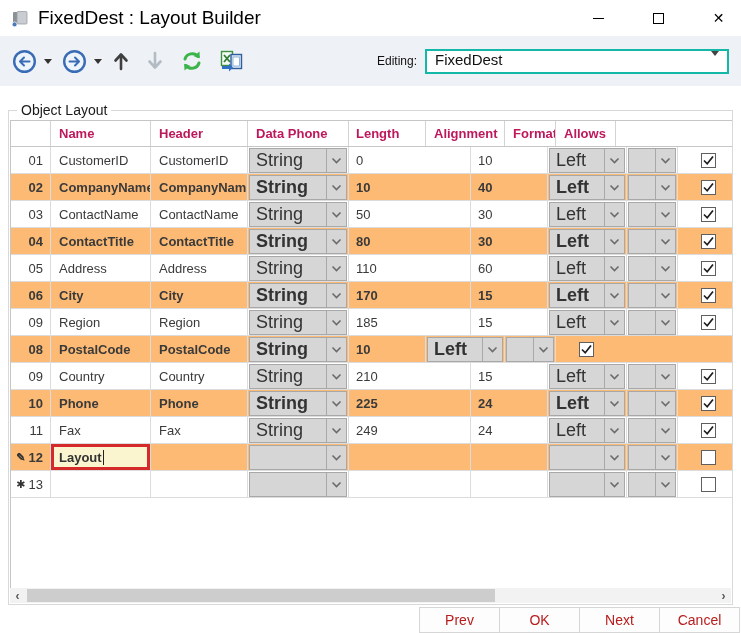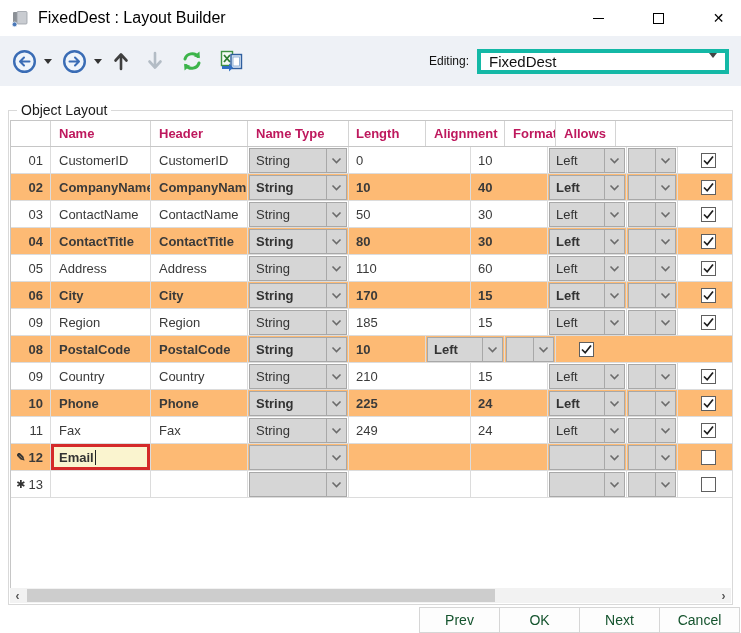--- a/index.html
+++ b/index.html
@@ -3,37 +3,37 @@
 <meta charset="utf-8">
 <style>
   * { margin:0; padding:0; box-sizing:border-box; }
   html,body { background:#fff; }
   body { font-family:"Liberation Sans", sans-serif; color:#222; }
   .window { position:relative; width:741px; height:633px; background:#fff; overflow:hidden; }
 
   
   .titlebar { position:absolute; left:0; top:0; width:741px; height:36px; background:#fff; display:flex; align-items:center; }
   .app-icon { width:20px; height:20px; margin-left:10px; flex:0 0 auto; }
-  .title-text { margin-left:8px; font-size:16px; color:#000; }
+  .title-text { margin-left:8px; font-size:19px; color:#000; }
   .win-controls { position:absolute; right:0; top:0; height:36px; display:flex; align-items:center; }
   .win-btn { width:45px; height:36px; display:flex; align-items:center; justify-content:center; cursor:default; }
   .glyph-min { width:11px; height:1px; background:#000; }
   .glyph-max { width:11px; height:11px; border:1px solid #000; background:#fff; }
   .glyph-close { font-size:14px; color:#000; line-height:1; }
   .win-controls .spacer { width:15px; }
 
   
   .toolbar { position:absolute; left:0; top:36px; width:741px; height:50px; background:#eef1f6; display:flex; align-items:center; }
   .tb-left { display:flex; align-items:center; padding-left:12px; }
   .tb-btn { display:flex; align-items:center; justify-content:center; }
   .caret-down { width:0; height:0; border-left:4px solid transparent; border-right:4px solid transparent; border-top:5px solid #333; margin:0 10px 0 7px; }
   .arrow-up, .arrow-down, .refresh-btn, .excel-btn { margin-right:16px; }
   .tb-right { position:absolute; right:12px; top:0; height:50px; display:flex; align-items:center; }
   .editing-label { font-size:12px; color:#111; margin-right:8px; }
-  .editing-combo { width:252px; height:25px; background:#fff; border:4px solid #14b8a6; display:flex; padding:0 8px; }
+  .editing-combo { width:304px; height:25px; background:#fff; border:2px solid #14b8a6; display:flex; padding:0 8px; }
   .editing-combo .combo-value { flex:1; font-size:15px; color:#111; }
   .editing-combo .caret-down { margin:0; border-top-color:#444; }
 
   
   .groupbox { position:absolute; left:8px; top:110px; width:725px; height:495px; border:1px solid #d9d9d9; background:#fff; }
   .groupbox-label { position:absolute; left:8px; top:-9px; background:#fff; padding:0 4px; font-size:14px; color:#1a1a1a; }
 
   
   .grid { position:absolute; left:1px; top:9px; width:722px; height:470px; overflow:hidden; border-left:1px solid #c6c6c6; border-top:1px solid #c6c6c6; background:#fff; }
   .gridrow { display:flex; width:728px; }
@@ -51,37 +51,37 @@
   .c5 { width:77px; padding-left:7px; }
   .c6 { width:79px; padding-left:0; }
   .gridrow.header .c6 { padding-left:8px; }
   .c7 { width:51px; padding-left:0; }
   .gridrow.header .c7 { padding-left:8px; }
   .c8 { width:60px; justify-content:center; padding-left:0; border-right:none; }
   .gridrow.header .c8 { justify-content:flex-start; padding-left:8px; }
   .row-marker { font-size:11px; color:#333; margin-right:3px; line-height:1; }
 
   .combo { flex:1; height:25px; margin:1px 1px; background:#d6d6d6; border:1px solid #a8a8a8; display:flex; align-items:center; }
-  .combo-text { flex:1; padding-left:6px; font-size:13px; color:#333; overflow:hidden; }
+  .combo-text { flex:1; padding-left:6px; font-size:18px; color:#333; overflow:hidden; }
   .combo-caret { width:20px; align-self:stretch; border-left:1px solid #a8a8a8; display:flex; align-items:center; justify-content:center; }
 
   .checkbox { width:15px; height:15px; background:#fff; border:1px solid #5f5f5f; display:flex; align-items:center; justify-content:center; }
 
   .editcell-box { position:relative; width:100%; height:100%; border:3px solid #d42a2a; background:#faf4cf; display:flex; align-items:center; padding-left:5px; font-size:13px; color:#333; }
   .text-cursor { display:inline-block; width:1px; height:15px; background:#222; margin-left:1px; }
 
   
   .hscroll { position:absolute; left:1px; right:1px; bottom:1px; height:15px; background:#f2f2f2; display:flex; align-items:stretch; }
   .hs-arrow { width:15px; display:flex; align-items:center; justify-content:center; font-size:12px; font-weight:bold; color:#555; }
   .hs-track { position:relative; flex:1; }
   .hs-thumb { position:absolute; left:2px; top:1px; bottom:1px; width:468px; background:#cdcdcd; }
 
   
   .footer { position:absolute; left:419px; top:607px; display:flex; }
-  .btn { width:81px; height:26px; background:#fdfdfd; border:1px solid #d6d6d6; margin-left:-1px; display:flex; align-items:center; justify-content:center; font-size:14px; color:#14532d; }
+  .btn { width:81px; height:26px; background:#fdfdfd; border:1px solid #d6d6d6; margin-left:-1px; display:flex; align-items:center; justify-content:center; font-size:14px; color:#b91c1c; }
   .btn:first-child { margin-left:0; }
 
   svg { display:block; }
 </style>
 </head>
 <body>
 
 <div class="window">
 
   <div class="titlebar">
@@ -162,21 +162,21 @@
   </div>
 
   <div class="groupbox">
     <span class="groupbox-label">Object Layout</span>
 
     <div class="grid">
       <div class="gridrow header" id="grid-header">
           <div class="gcell c0"></div>
           <div class="gcell c1">Name</div>
           <div class="gcell c2">Header</div>
-          <div class="gcell c3">Name Type</div>
+          <div class="gcell c3">Data Phone</div>
           <div class="gcell c5">Length</div>
           <div class="gcell c6">Alignment</div>
           <div class="gcell c7">Format</div>
           <div class="gcell c8">Allows</div>
         </div>
       <div id="grid-rows">
           <div class="gridrow body">
             <div class="gcell c0">
               <span>01</span>
             </div>
@@ -681,21 +681,21 @@
               </div>
             </div>
           </div>
           <div class="gridrow body alt">
             <div class="gcell c0">
               <span class="row-marker">✎</span>
               <span>12</span>
             </div>
             <div class="gcell c1" style="padding: 0px;">
               <div class="editcell-box">
-                <span>Email</span>
+                <span>Layout</span>
                 <span class="text-cursor"></span>
               </div>
             </div>
             <div class="gcell c2"></div>
             <div class="gcell c3">
               <div class="combo">
                 <span class="combo-text"></span>
                 <span class="combo-caret">
                   <svg width="11" height="7" viewBox="0 0 11 7">
                     <polyline points="1.5,1.5 5.5,5.5 9.5,1.5" fill="none" stroke="#6b6b6b" stroke-width="1.6"></polyline>

